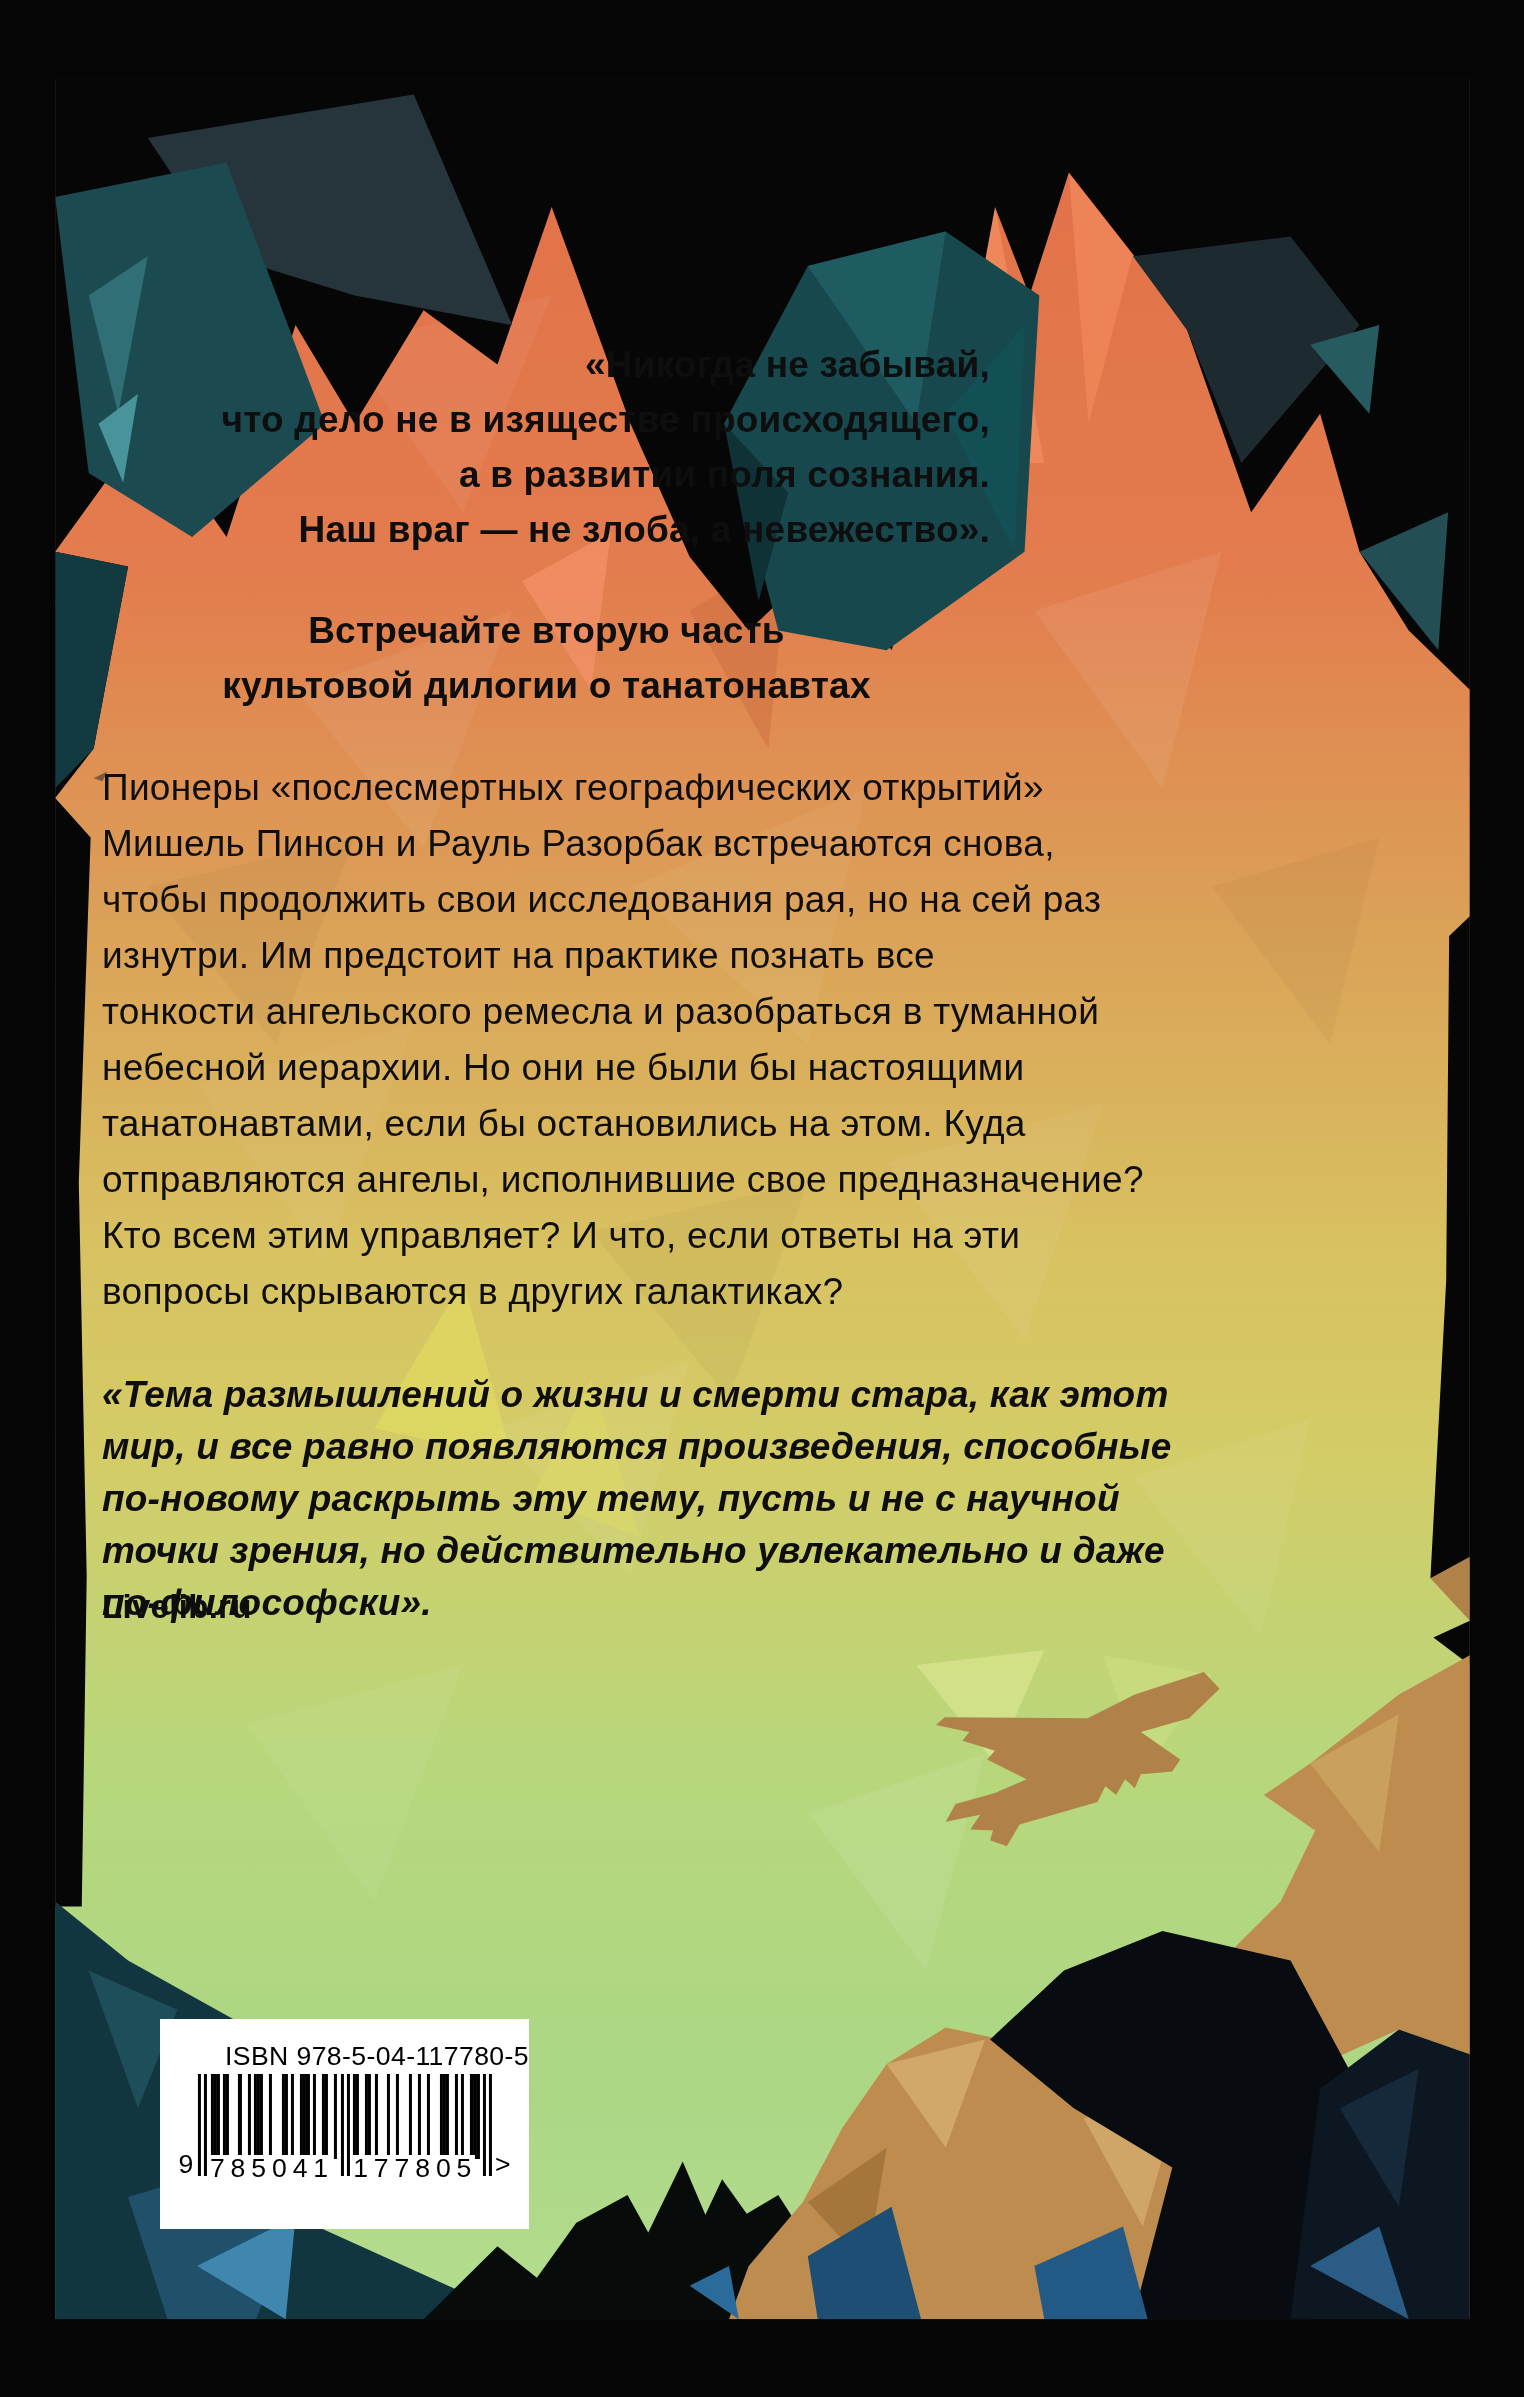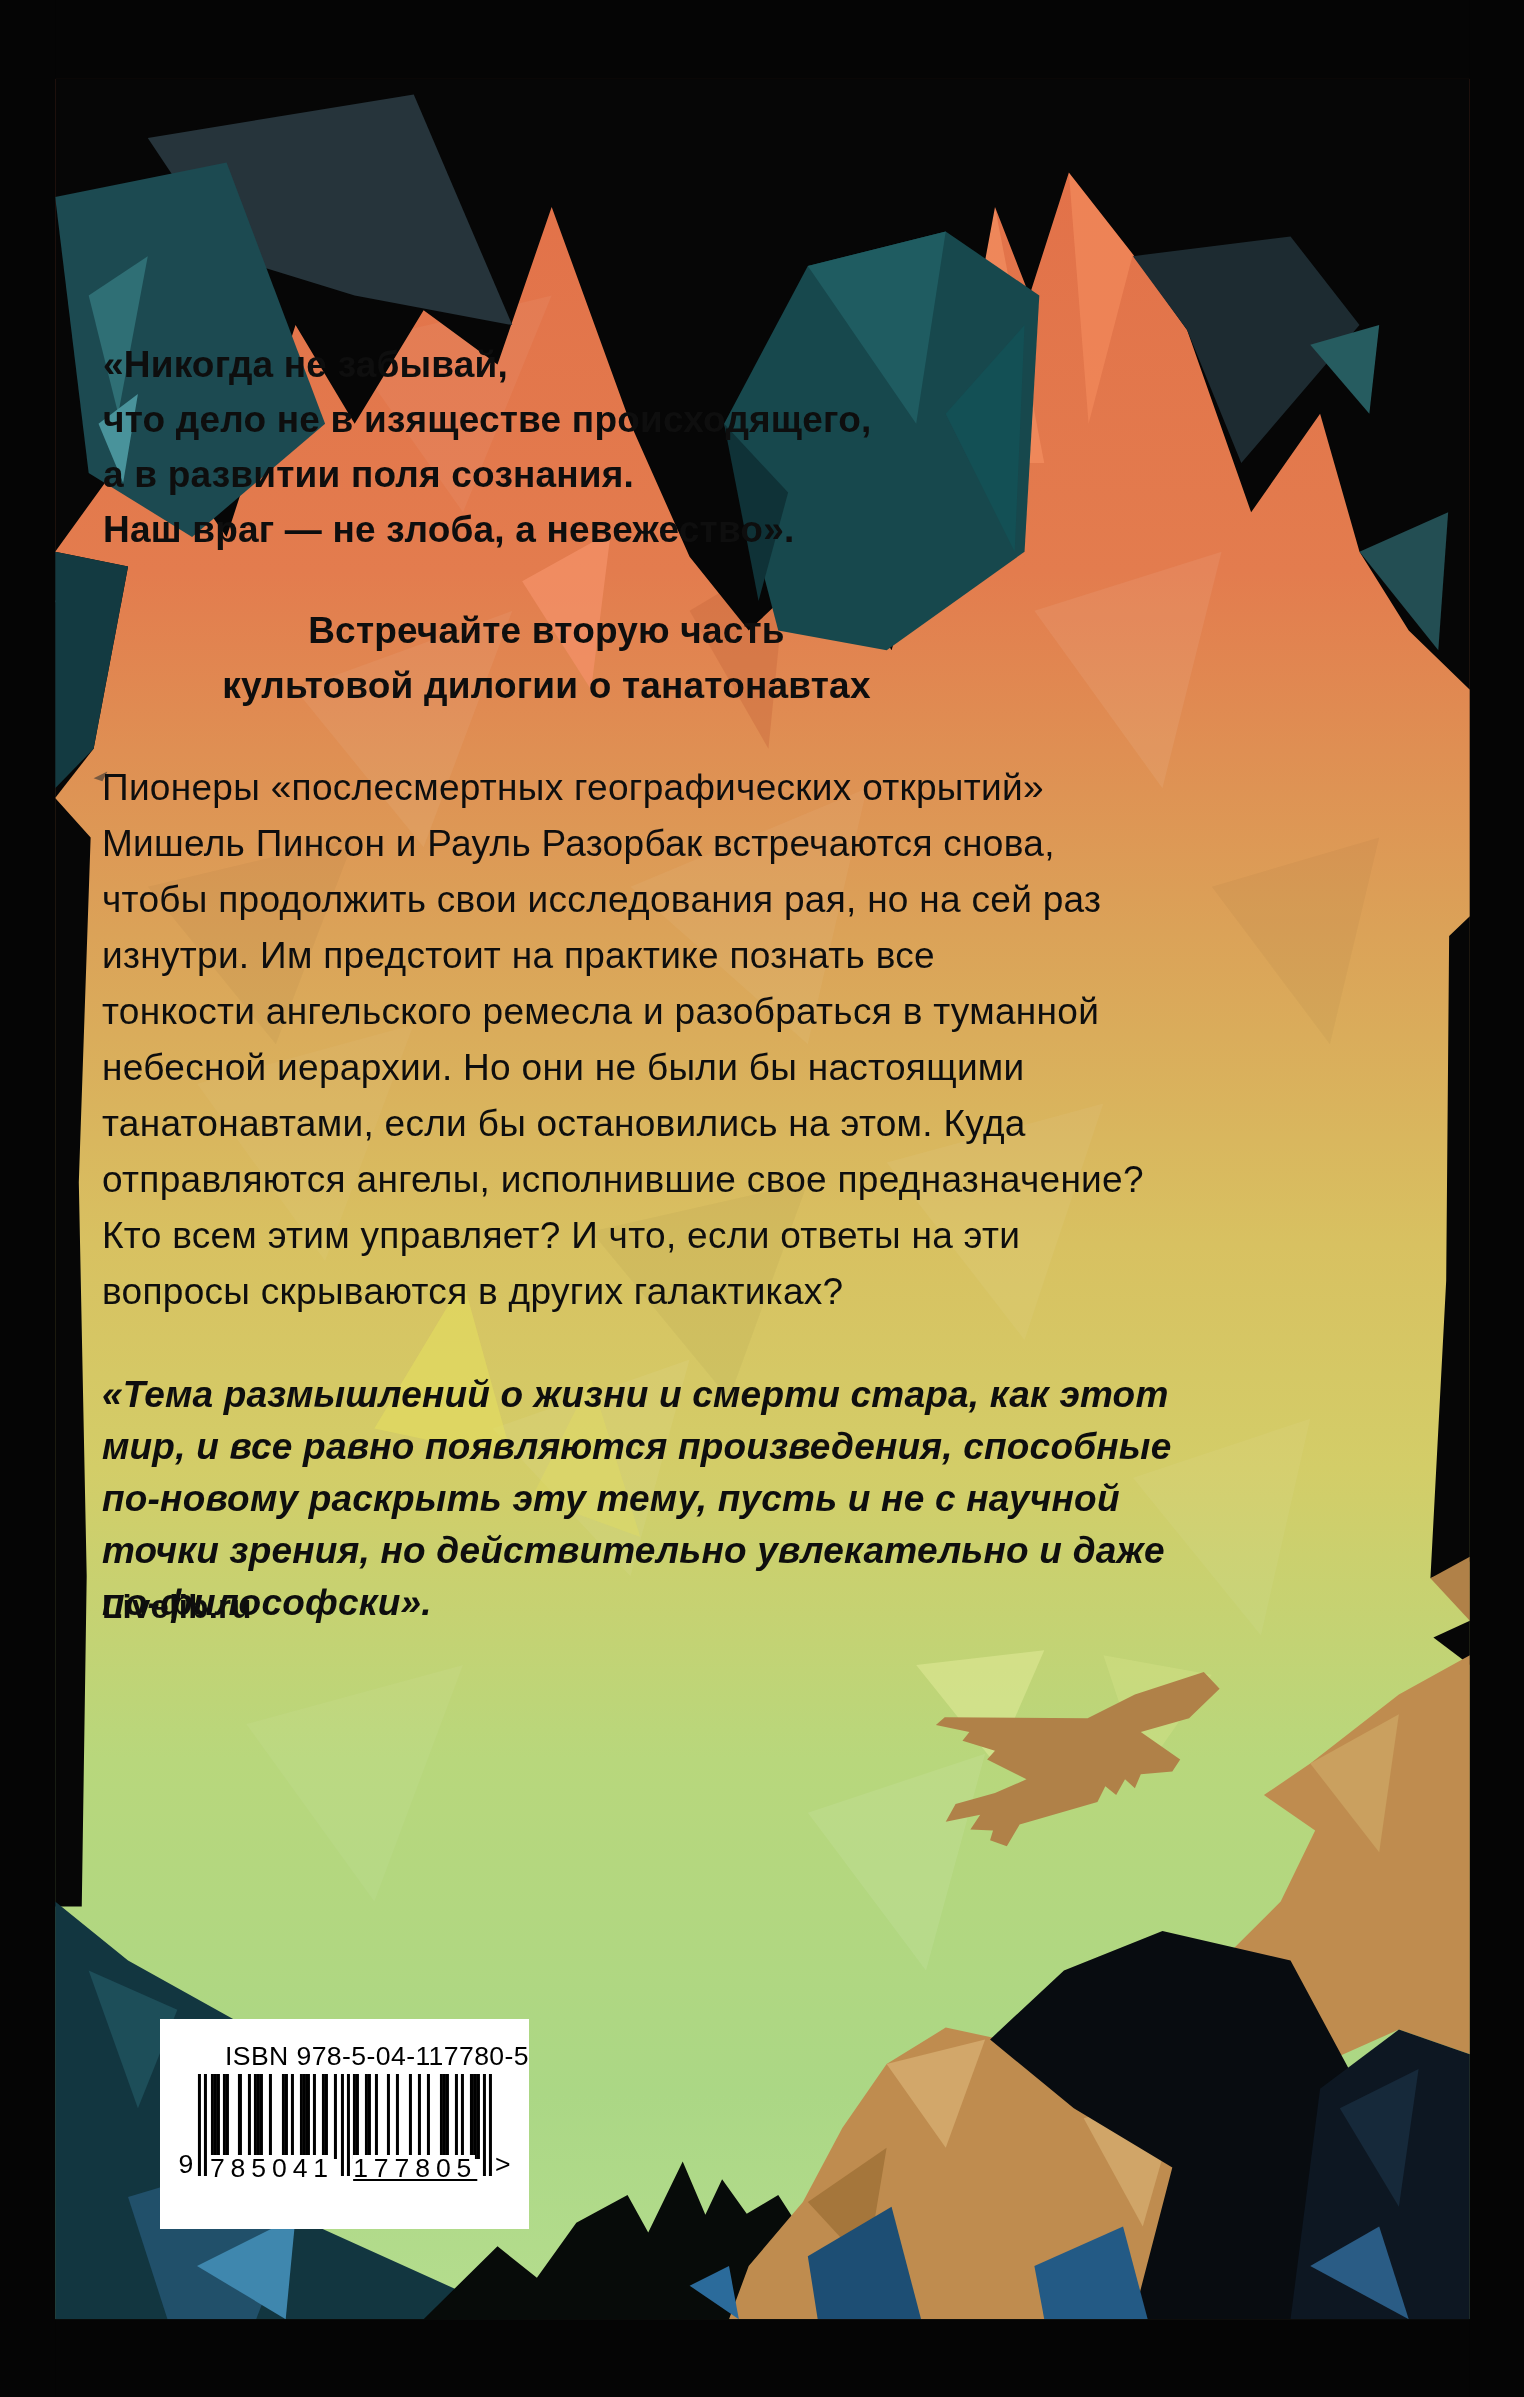--- a/index.html
+++ b/index.html
@@ -1,20 +1,20 @@
 <!DOCTYPE html>
 <html><head>
 <meta charset="utf-8">
 <style>
   html,body{margin:0;padding:0;background:#000;}
   .page{position:relative;width:1525px;height:2398px;background:#050505;overflow:hidden;
         font-family:"Liberation Sans",sans-serif;}
   svg.bg{position:absolute;left:0;top:0;width:1525px;height:2398px;display:block;}
   .txt{position:absolute;white-space:pre-line;color:#0e0e0e;}
-  .quote{left:103px;top:337px;width:887px;text-align:left;
+  .quote{left:103px;top:337px;width:887px;text-align:right;
          font-size:37px;line-height:55px;font-weight:bold;letter-spacing:0.2px;}
   .series{left:103px;top:603px;width:887px;text-align:center;
           font-size:37px;line-height:55px;font-weight:bold;letter-spacing:0.2px;}
   .annotation{left:102px;top:760px;width:1290px;
               font-size:37px;line-height:56px;letter-spacing:0.3px;font-weight:500;}
   .review{left:102px;top:1361px;width:1290px;
           font-size:37px;line-height:52px;font-weight:bold;font-style:italic;letter-spacing:0.2px;margin-top:8px;}
   .livelib{left:102px;top:1588px;width:1163px;text-align:left;
            font-size:33px;font-weight:bold;letter-spacing:0.3px;}
   
@@ -25,21 +25,21 @@
   .bc-nine,.bc-trailer{font-size:26.6px;color:#000;margin-top:75px;}
   .bc-nine{margin-right:4.9px;}
   .bc-trailer{margin-left:3px;}
   .bars{position:relative;display:flex;align-items:flex-start;height:102px;}
   .bars .m{width:3.1px;height:85px;flex:0 0 auto;}
   .bars .m.g{height:102px;}
   .bars .m.on{background:#000;}
   .grp{position:absolute;top:81px;height:27.6px;background:#fff;color:#000;
        font-size:26.6px;letter-spacing:5.9px;text-align:right;line-height:27.6px;}
   .grp1{left:11.8px;width:122px;}
-  .grp2{left:155px;width:122px;text-decoration:underline;}
+  .grp2{left:155px;width:122px;}
 </style>
 </head>
 <body>
 
 <div class="page">
 
   <svg class="bg" viewBox="0 0 1548 2434" preserveAspectRatio="none">
     <defs>
       <linearGradient id="grad" x1="0" y1="0" x2="0" y2="1">
         <stop offset="0" stop-color="#e26f48"></stop>

